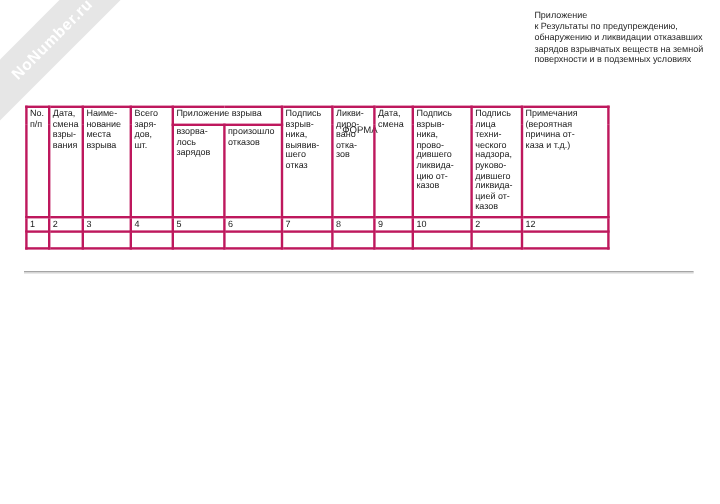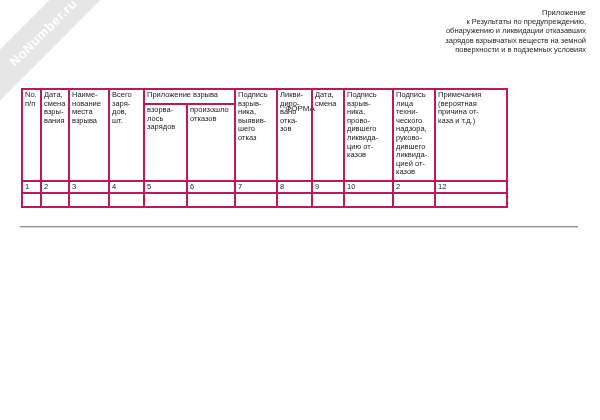--- a/index.html
+++ b/index.html
@@ -22,21 +22,21 @@
     display:flex; align-items:center; justify-content:center;
   }
   .watermark span {
     color:#ffffff; font-size:13px; font-weight:bold; letter-spacing:0.6px;
     white-space:nowrap;
   }
 
   
   .annex {
     position:absolute; top:8px; right:14px;
-    text-align:right;
+    text-align:left;
     font-size:7.5px; line-height:9.2px;
     color:#1f1f1f;
   }
 
   
   .title {
     position:absolute; top:61px; left:0; width:100%;
     text-align:center;
     font-size:8px; line-height:9px;
     color:#1f1f1f;

